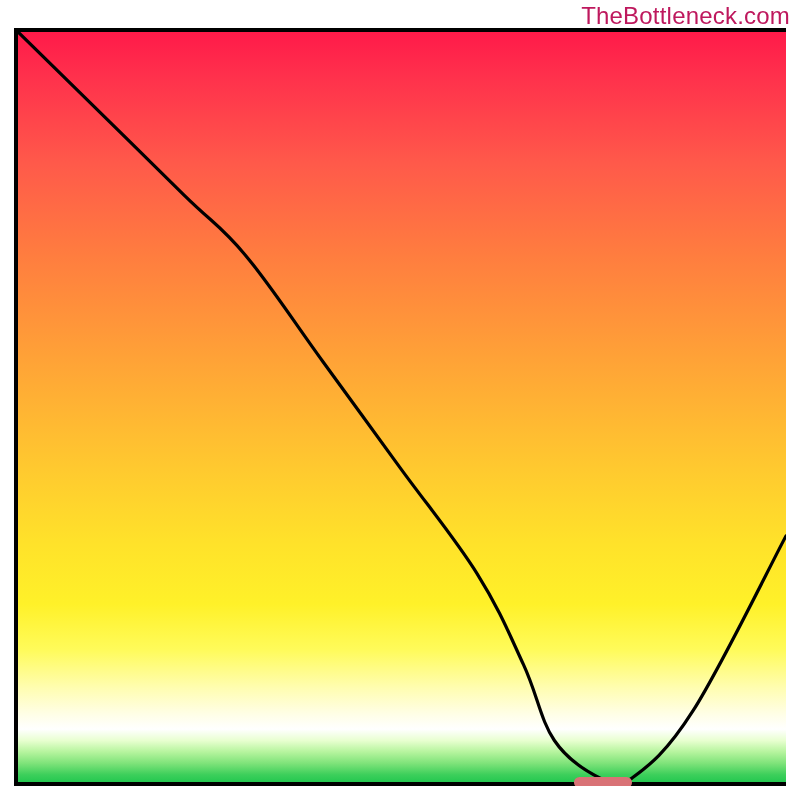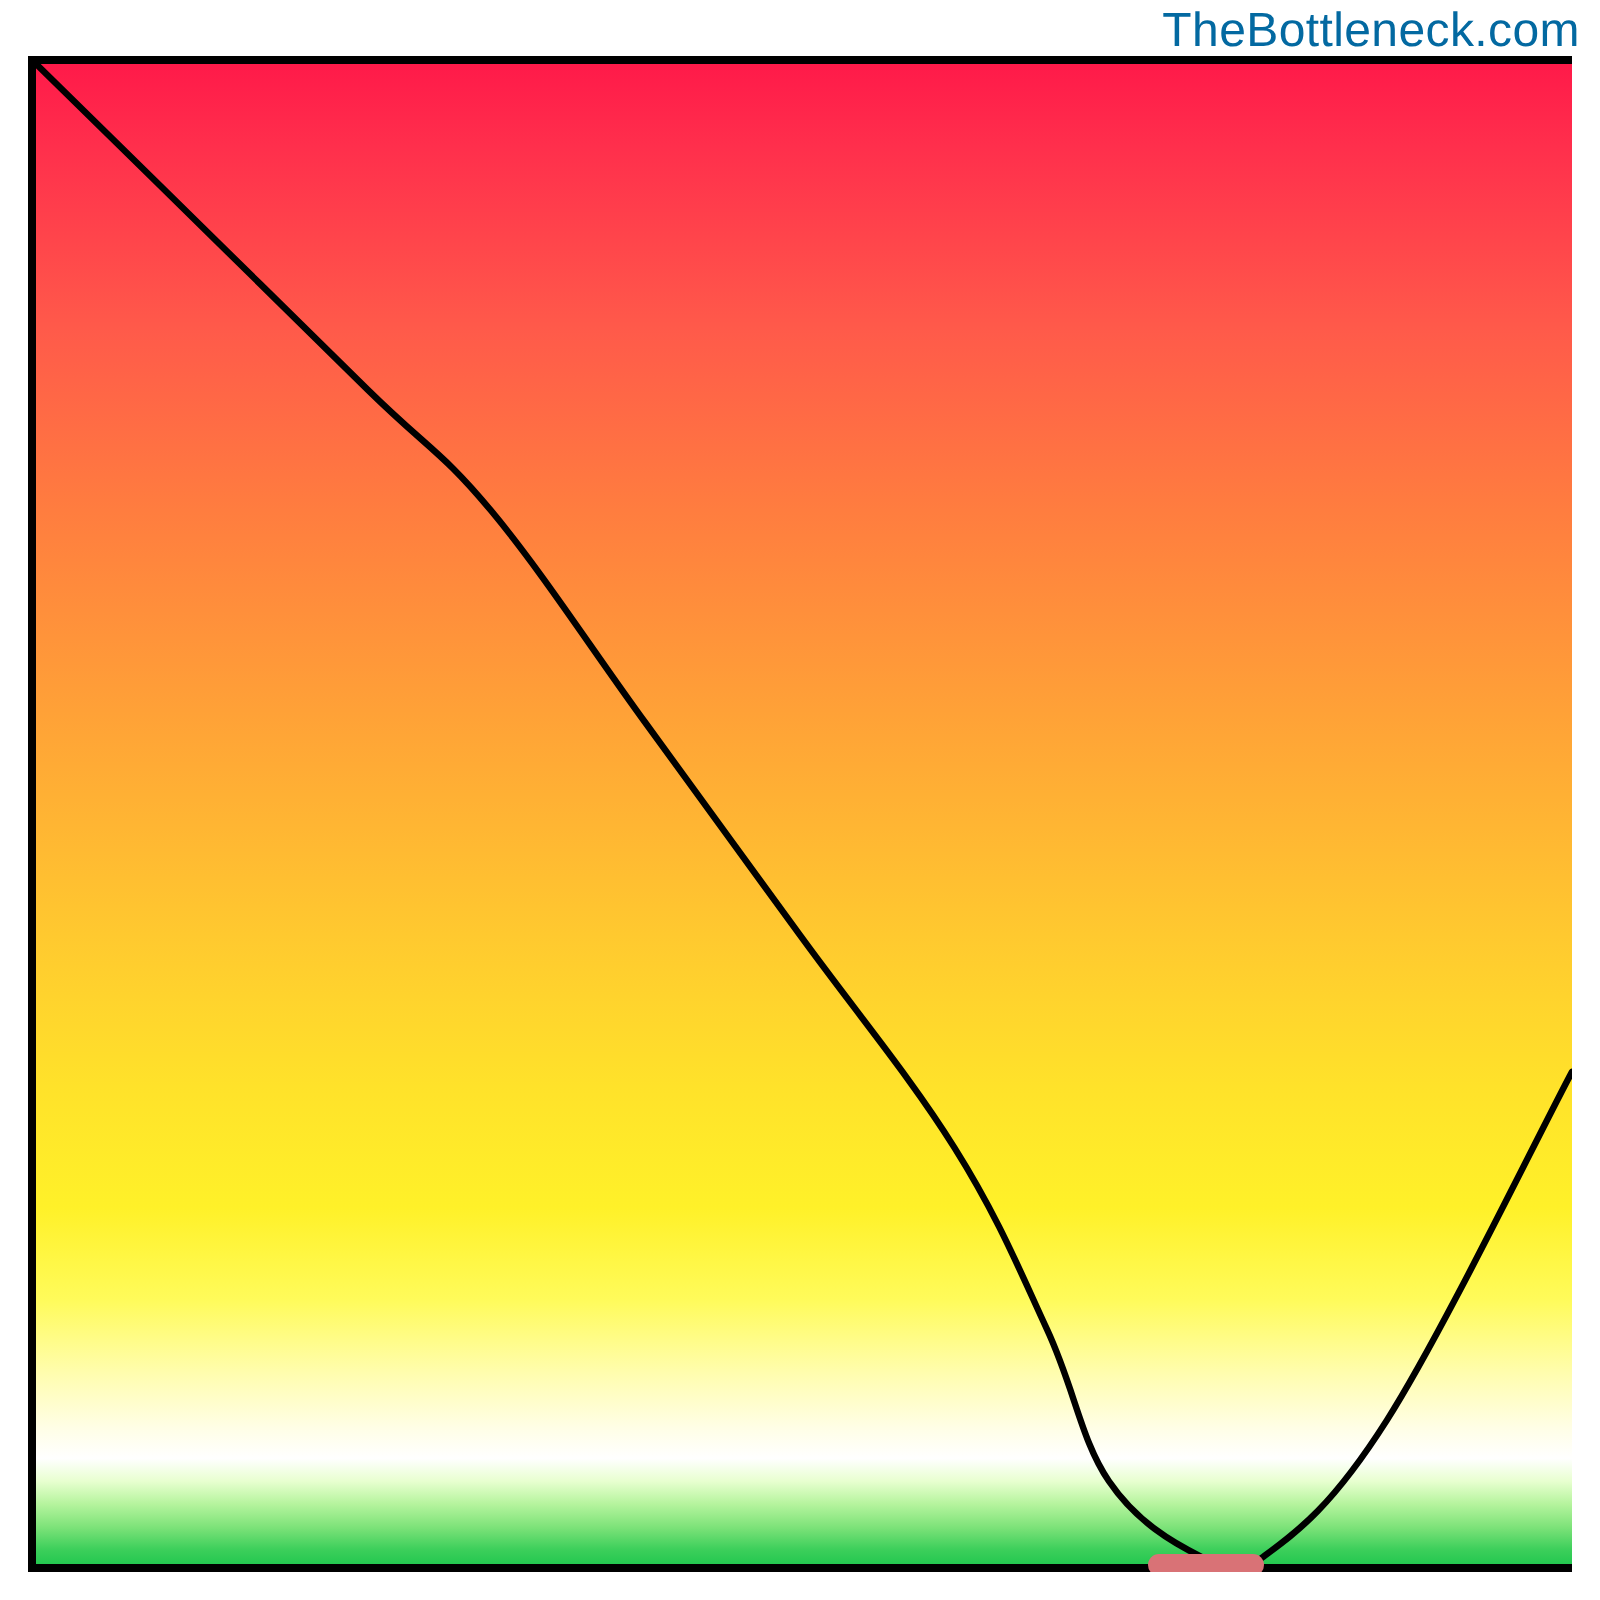--- a/index.html
+++ b/index.html
@@ -14,21 +14,21 @@
   .stage {
     position: relative;
     width: 800px;
     height: 800px;
     background: #ffffff;
   }
   .watermark {
     position: absolute;
     top: 2px;
     right: 10px;
-    color: #0369a1;
+    color: #be185d;
     font-size: 24px;
     font-weight: 500;
     letter-spacing: 0.2px;
     z-index: 5;
   }
   .plot {
     position: absolute;
     left: 14px;
     top: 28px;
     width: 772px;

